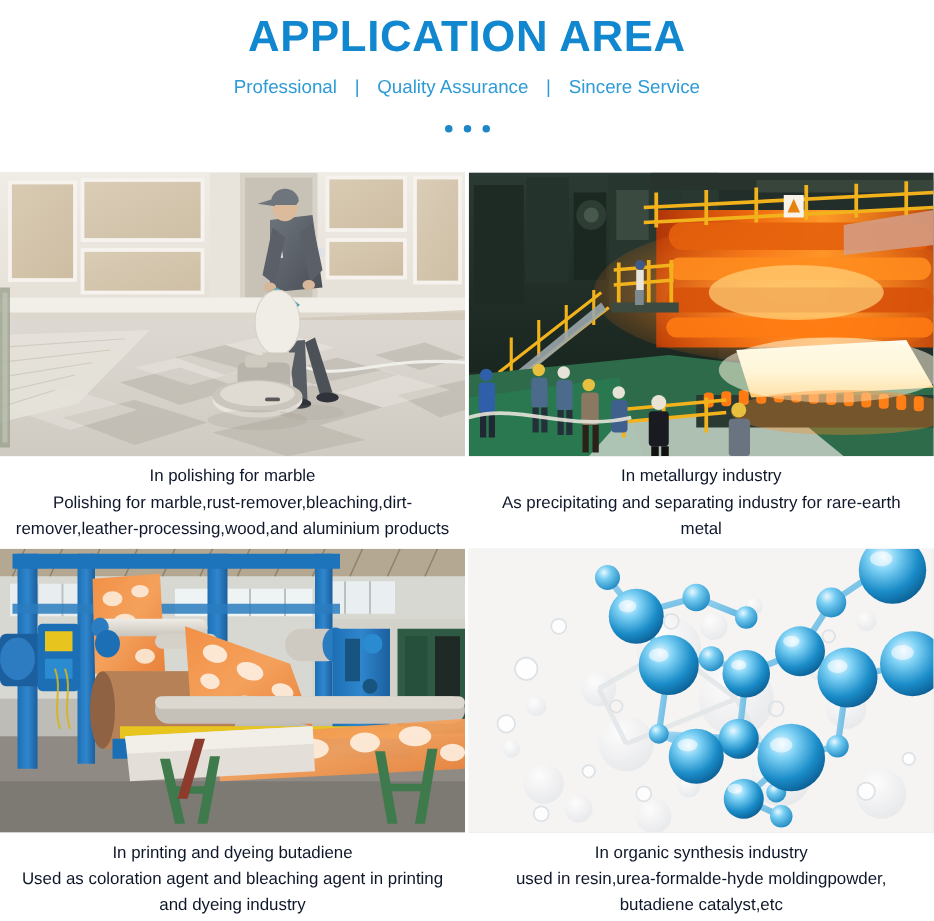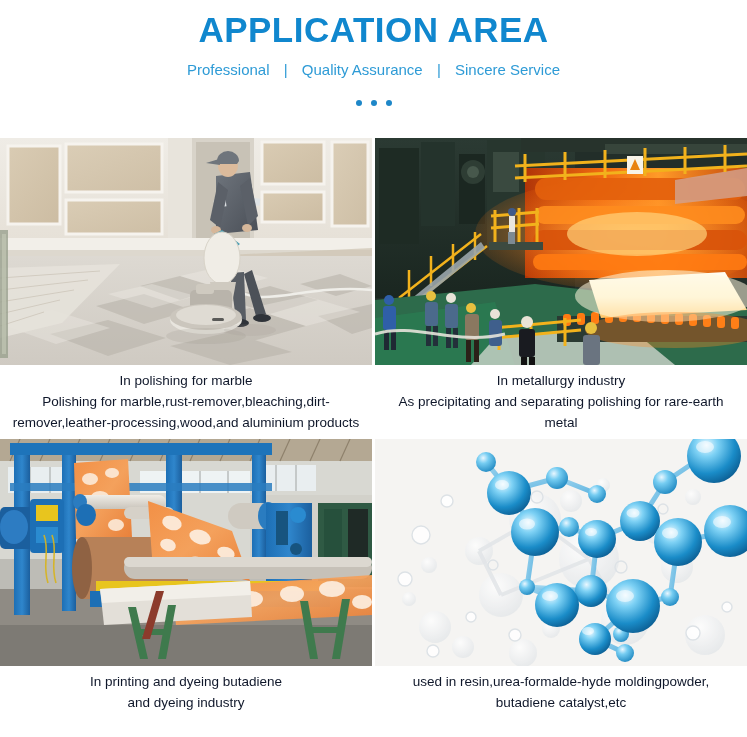--- a/index.html
+++ b/index.html
@@ -374,21 +374,21 @@
 
             <circle cx="120" cy="176" r="5" fill="#e8e3d8"></circle>
             <rect x="114" y="182" width="13" height="26" rx="3" fill="#3f5f8c"></rect>
           </g>
 
           <path d="M0,196 C40,184 80,208 130,196" stroke="#e6e3da" stroke-width="3" fill="none" opacity=".9"></path>
         </svg>
       </div>
       <div class="caption">
         <span class="cap-line">In metallurgy industry</span>
-        <span class="cap-line">As precipitating and separating polishing for rare-earth</span>
+        <span class="cap-line">As precipitating and separating industry for rare-earth</span>
         <span class="cap-line">metal</span>
       </div>
     </div>
 
     <div class="cell">
       <div class="photo">
         <svg viewBox="0 0 372 227" preserveAspectRatio="none">
           <defs>
             <linearGradient id="blueMachG" x1="0" y1="0" x2="1" y2="0">
               <stop offset="0" stop-color="#1d6fb5"></stop>
@@ -539,20 +539,21 @@
           <path d="M156,152 L164,152 L150,200 L142,200 Z" fill="#8c3b2c"></path>
 
           <g stroke="#d8b41c" stroke-width="1.6" fill="none" opacity=".9">
             <path d="M44,96 C50,112 42,126 48,144"></path>
             <path d="M52,96 C58,112 50,126 56,144"></path>
           </g>
         </svg>
       </div>
       <div class="caption">
         <span class="cap-line">In printing and dyeing butadiene</span>
+        <span class="cap-line">Used as coloration agent and bleaching agent in printing</span>
         <span class="cap-line">and dyeing industry</span>
       </div>
     </div>
 
     <div class="cell">
       <div class="photo">
         <svg viewBox="0 0 372 227" preserveAspectRatio="none">
           <defs>
             <radialGradient id="atomBig" cx=".36" cy=".3" r=".75">
               <stop offset="0" stop-color="#eaf8ff"></stop>
@@ -684,19 +685,20 @@
             <circle cx="352" cy="168" r="5"></circle>
               <circle cx="58" cy="212" r="6"></circle>
             <circle cx="162" cy="58" r="6"></circle>
               <circle cx="246" cy="128" r="6"></circle>
             <circle cx="118" cy="126" r="5"></circle>
               <circle cx="288" cy="70" r="5"></circle>
           </g>
         </svg>
       </div>
       <div class="caption">
+        <span class="cap-line">In organic synthesis industry</span>
         <span class="cap-line">used in resin,urea-formalde-hyde moldingpowder,</span>
         <span class="cap-line">butadiene catalyst,etc</span>
       </div>
     </div>
 
   </div>
 </div>
 
 </body></html>

